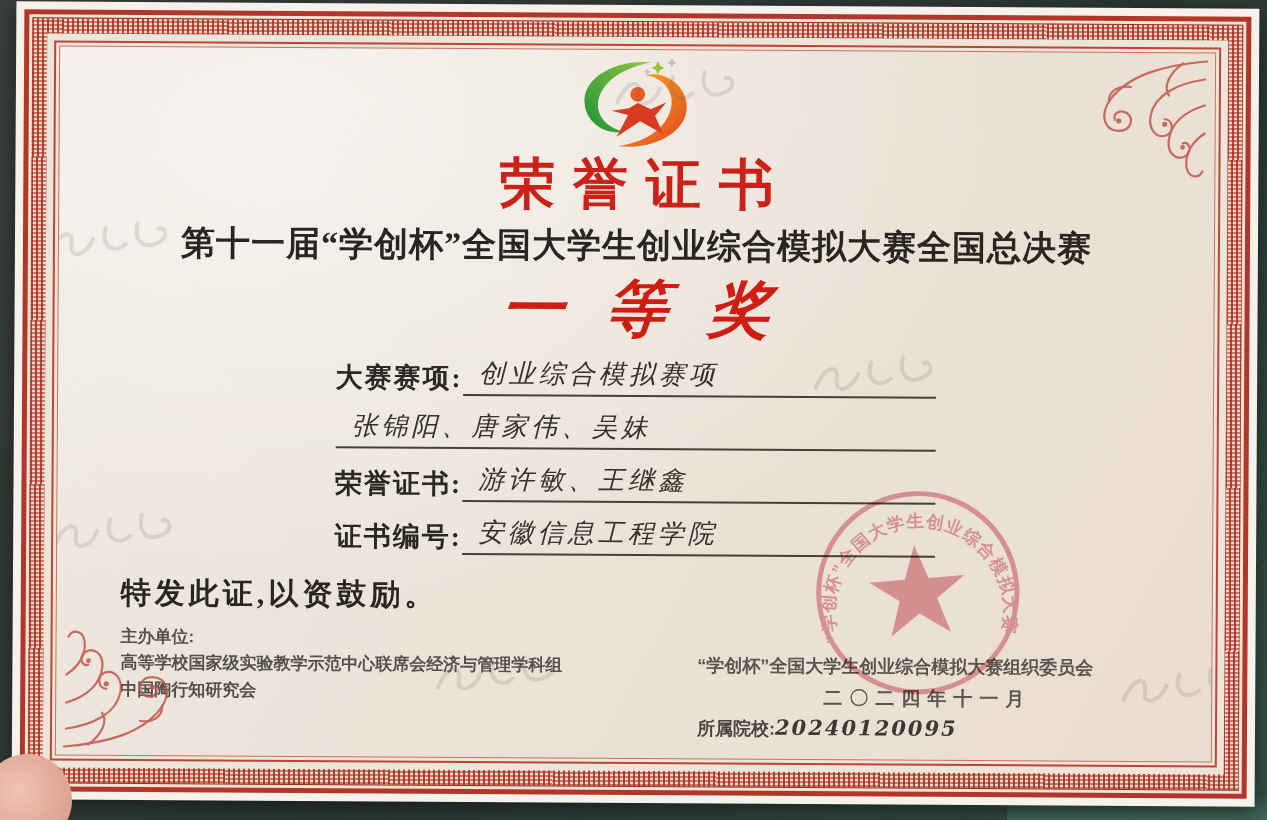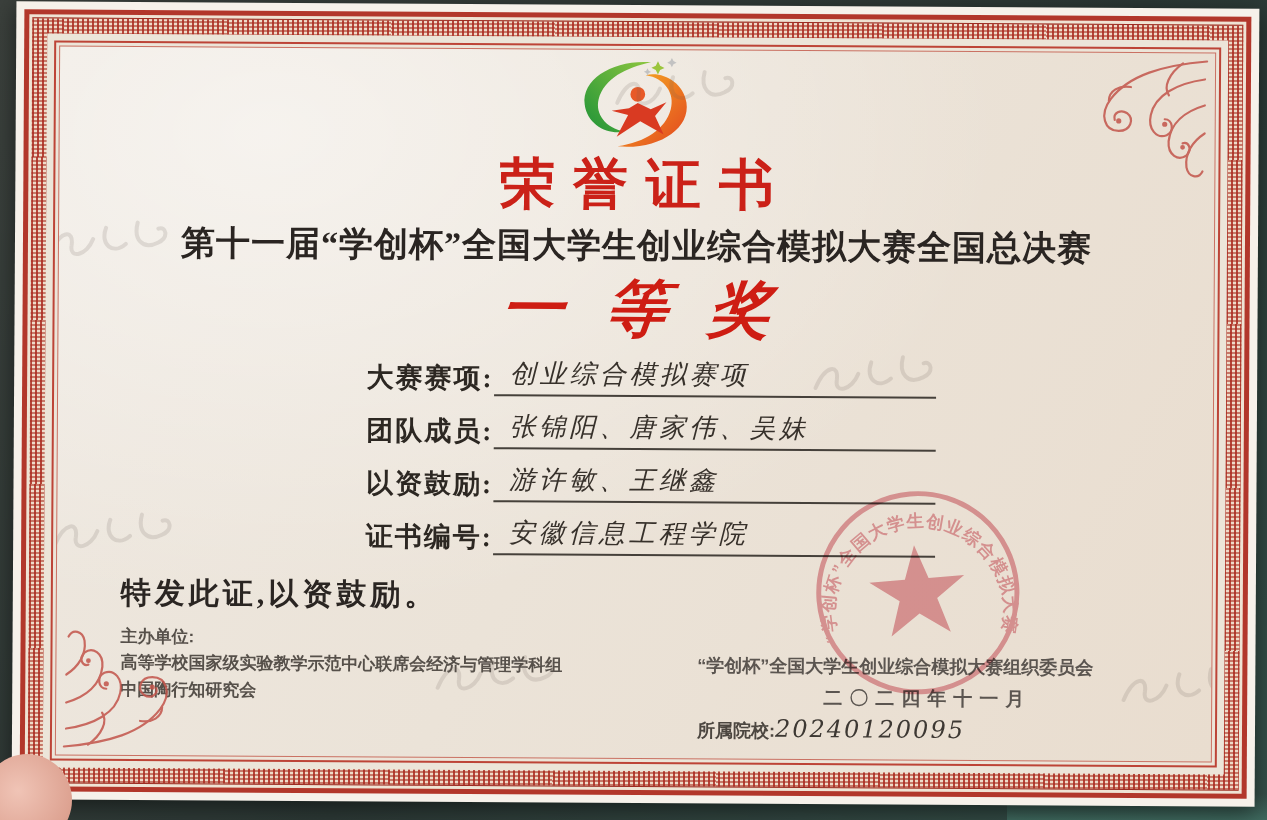--- a/index.html
+++ b/index.html
@@ -69,21 +69,21 @@
     letter-spacing:1px; line-height:1.2;
   }
   .award {
     margin-top:8px; font-size:62px; font-weight:900; color:#ce1d13;
     letter-spacing:42px; text-indent:42px; font-style:italic;
     transform:skewX(-6deg); line-height:1.1;
   }
 
   .fields { width:600px; margin:14px auto 0; }
   .frow { display:flex; align-items:flex-end; margin-bottom:13px; }
-  .flabel { font-size:27px; font-weight:800; color:#2c2722; white-space:nowrap; letter-spacing:2px;margin-left:31px; }
+  .flabel { font-size:27px; font-weight:800; color:#2c2722; white-space:nowrap; letter-spacing:2px; }
   .fvalue {
     flex:1; border-bottom:2px solid #45403a; text-align:left;
     font-size:26px; font-style:italic; color:#37312b;
     padding:0 6px 3px 16px; letter-spacing:4px; white-space:nowrap;
     font-family:"DejaVu Serif","Liberation Serif",serif;
   }
 
   .statement {
     text-align:left; margin:20px 0 0 64px; font-size:30px; font-weight:800;
     color:#2a2522; letter-spacing:4px;
@@ -94,21 +94,21 @@
     margin-left:64px; font-size:17px; font-weight:700; color:#56504a;
     line-height:1.55; font-family:"Liberation Sans","DejaVu Sans",sans-serif;
   }
   .issuer {
     margin-right:54px; margin-top:26px; width:460px;
     font-family:"Liberation Sans","DejaVu Sans",sans-serif;
   }
   .committee { font-size:18px; font-weight:700; color:#5b5550; white-space:nowrap; }
   .issue-date { font-size:19px; font-weight:700; color:#5b5550; text-align:center; letter-spacing:7px; margin-top:7px; }
   .certno { font-size:18px; font-weight:700; color:#4c4640; margin-top:4px; text-align:left; }
-  .certno .num { font-style:italic; font-weight:400; font-size:24px; letter-spacing:2px;
+  .certno .num { font-style:italic; font-weight:700; font-size:21px; letter-spacing:2px;
     font-family:"DejaVu Serif","Liberation Serif",serif; color:#3d3833; }
 
   .stamp {
     position:absolute; left:752px; top:432px; width:218px; height:218px;
     opacity:.62; mix-blend-mode:multiply; transform:rotate(-5deg); pointer-events:none;
   }
 </style>
 </head>
 <body>
 
@@ -203,25 +203,24 @@
         <div class="cert-title">荣誉证书</div>
         <div class="comp-title">第十一届“学创杯”全国大学生创业综合模拟大赛全国总决赛</div>
         <div class="award">一等奖</div>
 
         <div class="fields">
           <div class="frow">
             <span class="flabel">大赛赛项:</span>
             <span class="fvalue">创业综合模拟赛项</span>
           </div>
           <div class="frow">
-            <span class="flabel">团队成员:</span>
             <span class="fvalue">张锦阳、唐家伟、吴妹</span>
           </div>
           <div class="frow">
-            <span class="flabel">以资鼓励:</span>
+            <span class="flabel">荣誉证书:</span>
             <span class="fvalue">游许敏、王继鑫</span>
           </div>
           <div class="frow">
             <span class="flabel">证书编号:</span>
             <span class="fvalue">安徽信息工程学院</span>
           </div>
         </div>
 
         <div class="statement">特发此证,以资鼓励。</div>
 

